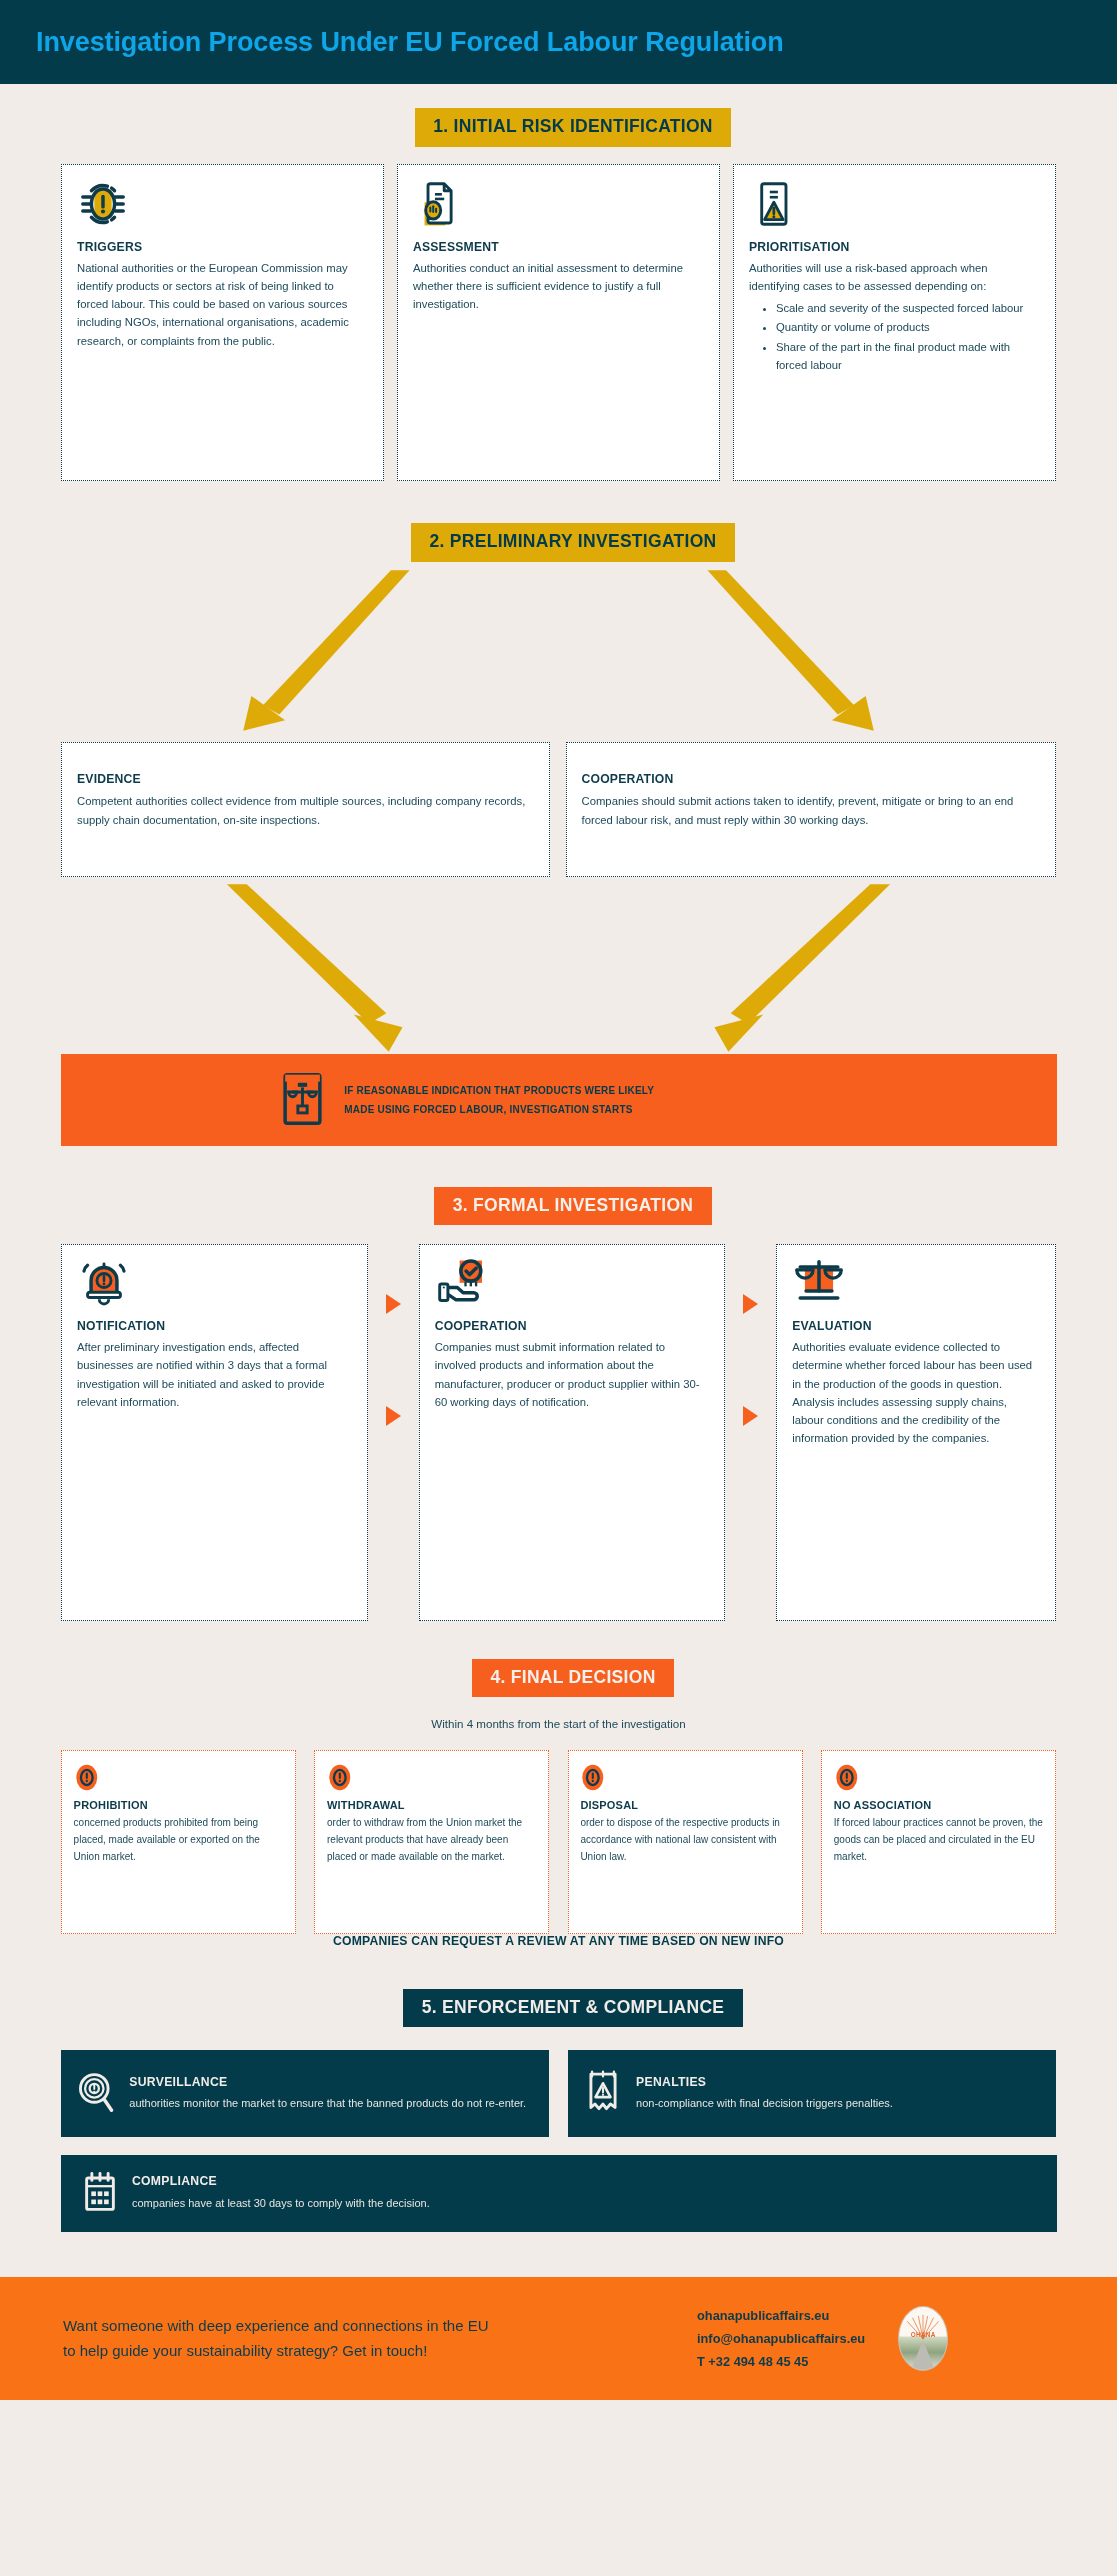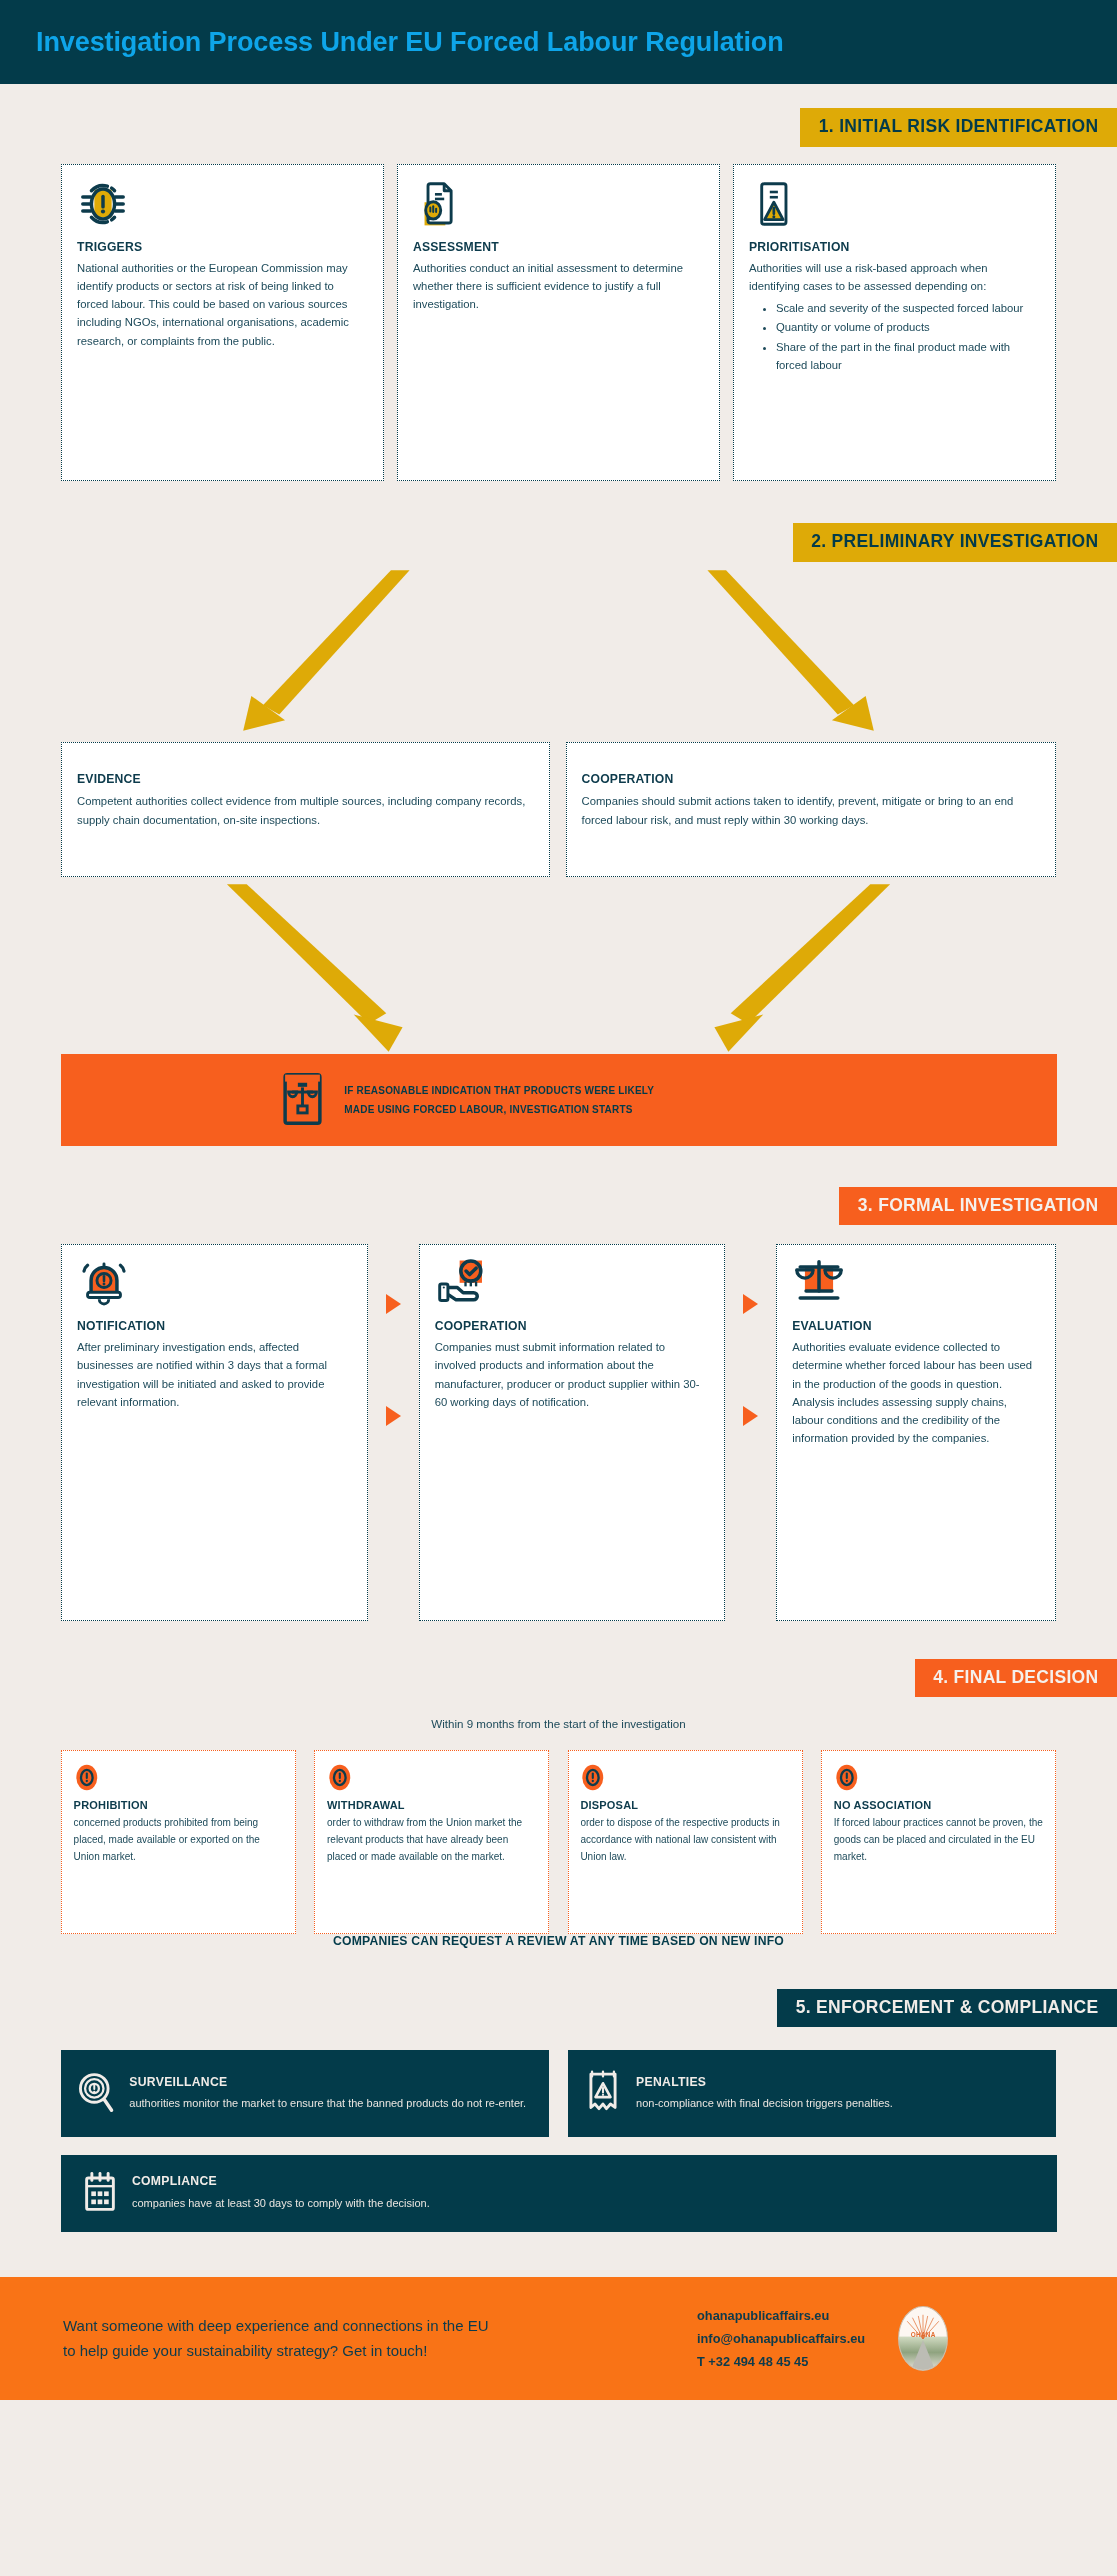--- a/index.html
+++ b/index.html
@@ -34,21 +34,21 @@
 
   
   .banner {
     display: inline-block;
     padding: 8.1px 18.6px 9.3px 18.6px;
     font-weight: bold;
     font-size: 17.5px;
     letter-spacing: 0.3px;
     white-space: nowrap;
   }
-  .banner-wrap { text-align: right; margin-left: 29px; }
+  .banner-wrap { text-align: center; margin-left: 29px; }
   .banner.yellow { background: #deaa07; color: #033b4a; }
   .banner.orange { background: #f75f1e; color: #f5f0ec; }
   .banner.navy   { background: #033b4a; color: #f1ece8; }
 
   
   .cards-row { display: flex; }
   .card {
     background: #ffffff;
     border: 1.2px dotted #033b4a;
     padding: 12.8px 15px 12.8px 15px;
@@ -379,21 +379,21 @@
       </div>
       <div class="card-title">EVALUATION</div>
       <div class="card-body">Authorities evaluate evidence collected to determine whether forced labour has been used in the production of the goods in question. Analysis includes assessing supply chains, labour conditions and the credibility of the information provided by the companies.</div>
     </div>
   </div>
 
   <div class="banner-wrap" style="margin-top:38px;">
     <div class="banner orange">4. FINAL DECISION</div>
   </div>
 
-  <div class="sub-note" style="margin-top:20px;">Within 9 months from the start of the investigation</div>
+  <div class="sub-note" style="margin-top:20px;">Within 4 months from the start of the investigation</div>
 
   <div class="cards-row" style="margin-top:20px; padding:0 61px; gap:18.6px;">
 
     <div class="card small" style="width:235px; height:184px;">
       <div class="card-icon">
         <svg width="25.6" height="29" viewBox="0 0 44 50">
           <ellipse cx="22" cy="25" rx="18" ry="22" fill="#f75f1e"></ellipse>
           <ellipse cx="22" cy="25" rx="10" ry="13" fill="none" stroke="#0d3b4c" stroke-width="4"></ellipse>
           <line x1="22" y1="18" x2="22" y2="26" stroke="#0d3b4c" stroke-width="3.6" stroke-linecap="round"></line>
           <circle cx="22" cy="31" r="2" fill="#0d3b4c"></circle>

